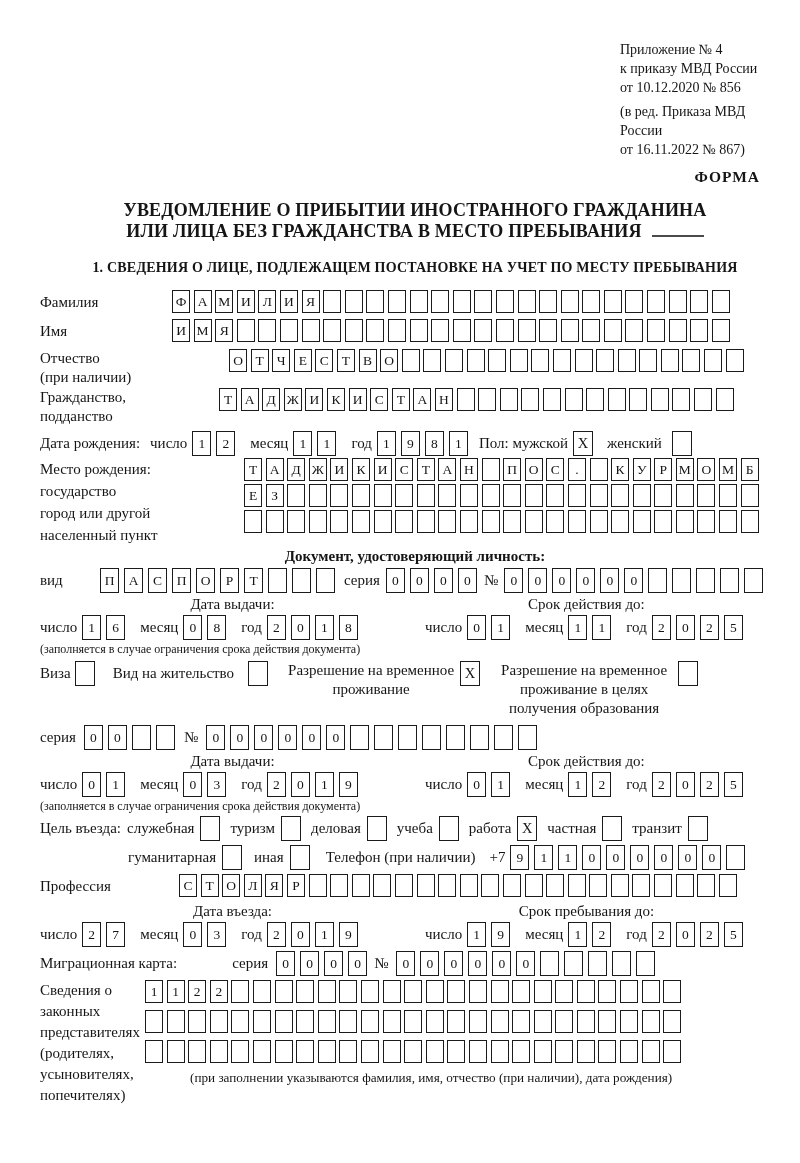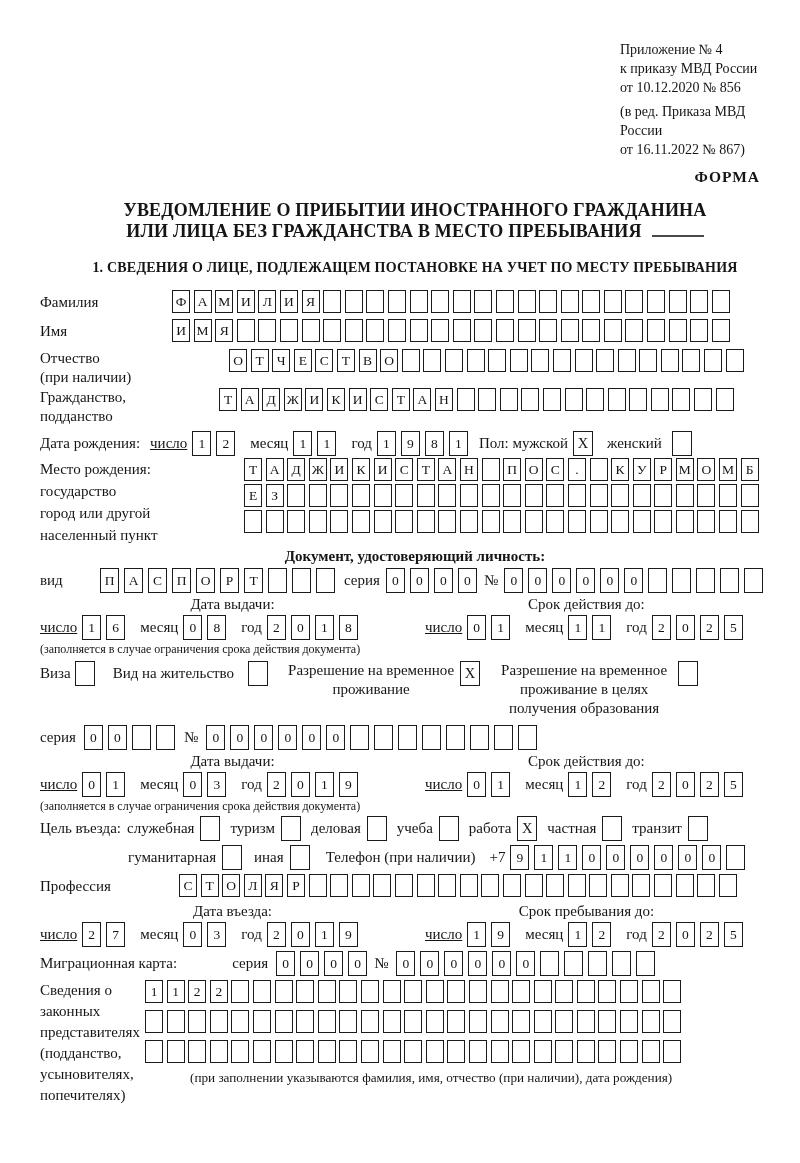--- a/index.html
+++ b/index.html
@@ -27,21 +27,21 @@
   }
   .drow .box { width:19px; height:25px; line-height:23px; margin-right:5px; }
   .cbox { display:inline-flex; flex:none; }
   .cbox .box { width:20px; height:25px; line-height:23px; font-size:14.5px; margin-right:0; }
 
   .center-bold { text-align:center; font-weight:bold; }
   .dsec { display:grid; grid-template-columns:385px auto; justify-content:start; }
   .dhead { text-align:center; margin-bottom:2px; }
   .drow { display:flex; align-items:center; }
   .dlbl { margin:0 5px 0 10px; }
-  .dlbl.first { margin-left:0;text-decoration:underline; }
+  .dlbl.first { margin-left:0; }
   .noteline { font-size:12px; padding-right:22px; margin-top:2px; }
 
   .optrow { display:flex; align-items:flex-start; margin-top:4px; }
   .olabel { display:inline-block; line-height:19px; }
   .plabel { line-height:25px; }
 
   .rep { display:flex; align-items:flex-start; margin-top:4px; }
   .rep-labels { flex:none; width:105px; line-height:21px; }
   .rep-rows .boxes { margin-bottom:7px; }
   .rep-note { font-size:13.2px; padding-left:45px; margin-top:6px; }
@@ -657,21 +657,21 @@
         <span class="box"></span>
         <span class="box"></span>
       </span>
   </div>
 
   <div class="rep">
     <div class="rep-labels">
       <div>Сведения о</div>
       <div>законных</div>
       <div>представителях</div>
-      <div>(подданство,</div>
+      <div>(родителях,</div>
       <div>усыновителях,</div>
       <div>попечителях)</div>
     </div>
     <div class="rep-rows">
       <div class="boxes">
           <span class="box">1</span>
           <span class="box">1</span>
           <span class="box">2</span>
           <span class="box">2</span>
           <span class="box"></span>

